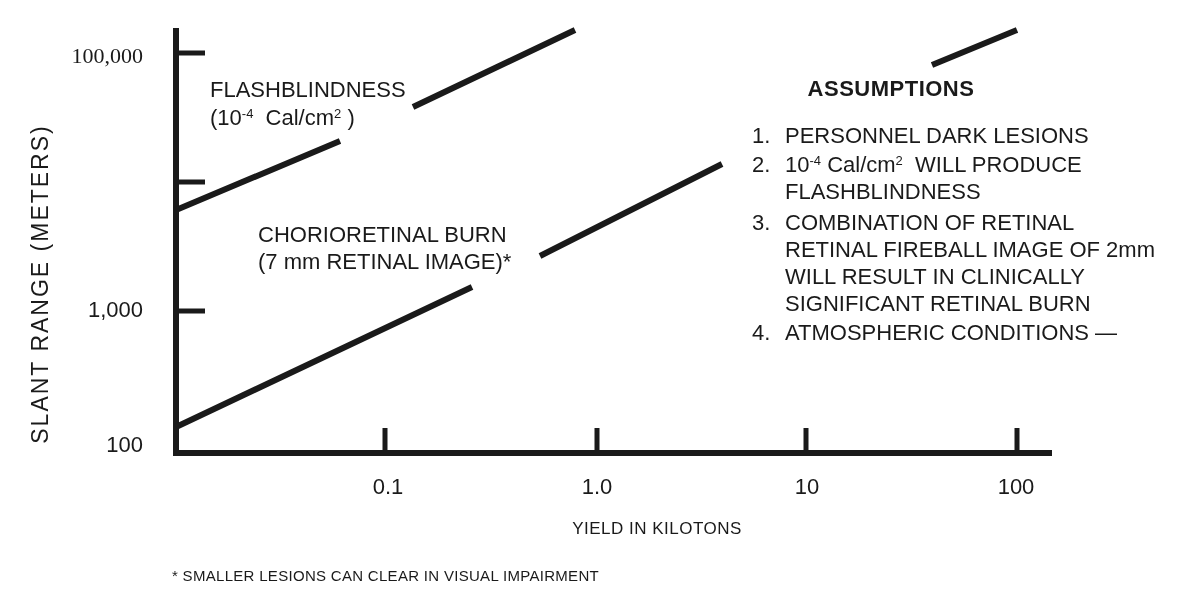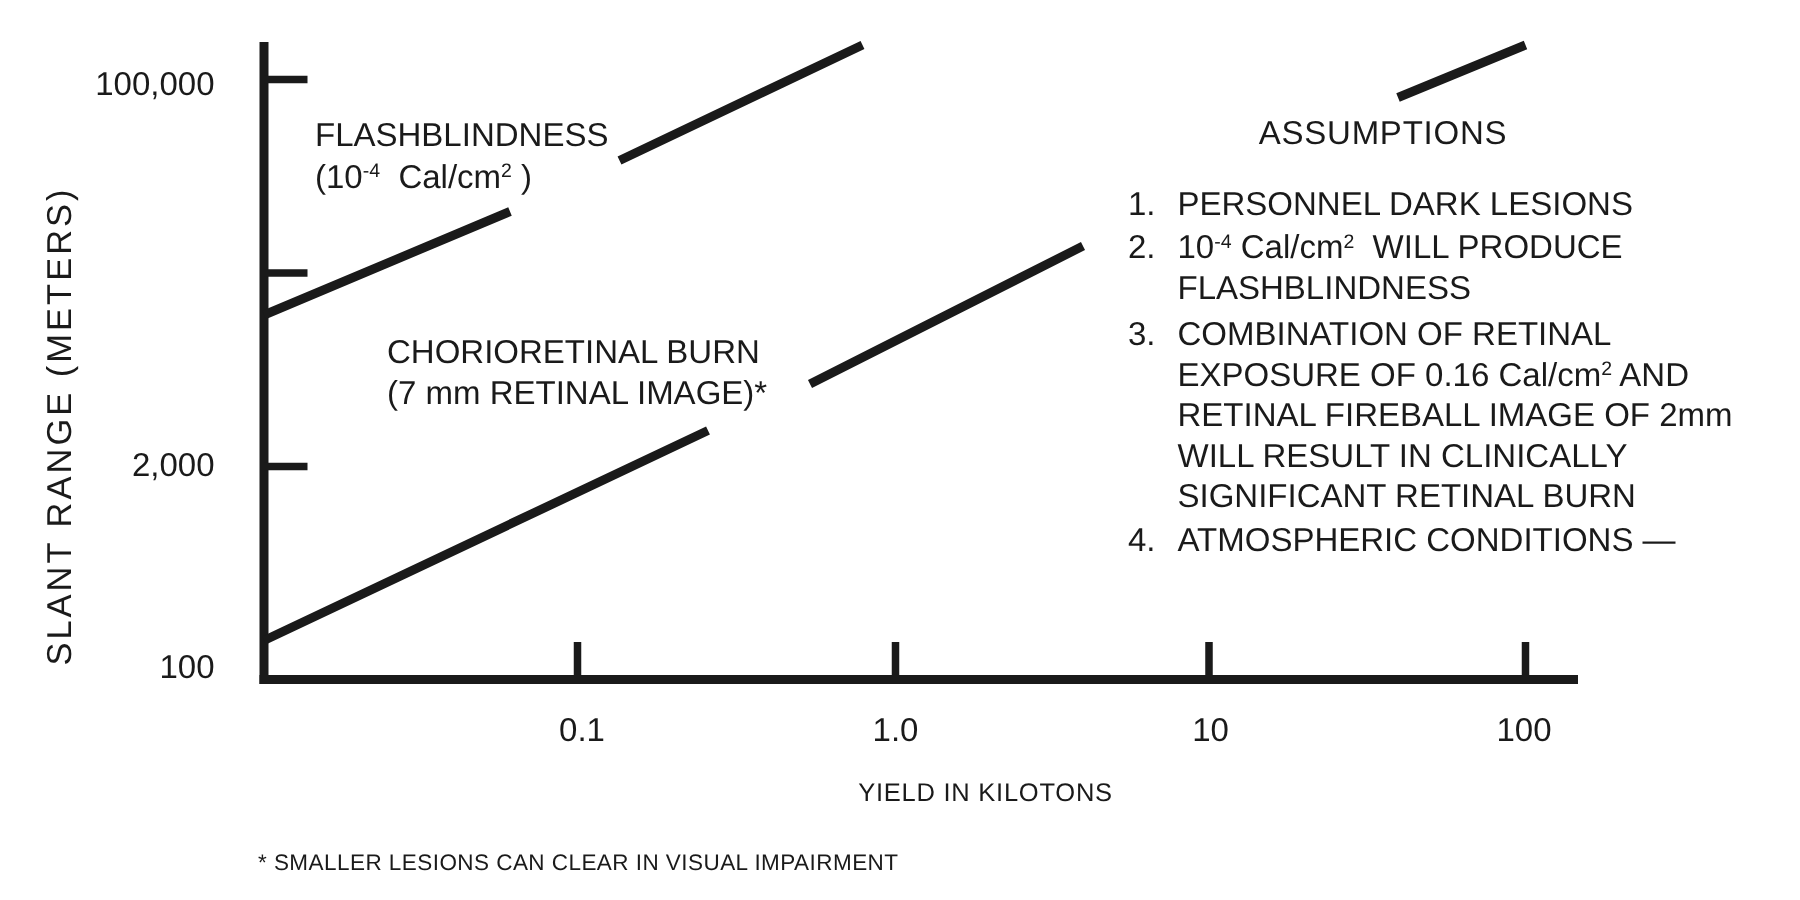--- a/index.html
+++ b/index.html
@@ -43,22 +43,22 @@
     <g stroke="#1a1a1a" fill="none" stroke-linecap="butt">
       <path d="M176,28 L176,456" stroke-width="6"></path>
       <path d="M173,453 L1052,453" stroke-width="6"></path>
       <path d="M176,53 H205 M176,182 H205 M176,311 H205" stroke-width="5"></path>
       <path d="M385,428 V450 M597,428 V450 M806,428 V450 M1017,428 V450" stroke-width="5"></path>
       <path d="M176,210 L340,141 M413,107 L575,30" stroke-width="6"></path>
       <path d="M176,427 L472,287 M540,256 L722,164 M932,65 L1017,30" stroke-width="6"></path>
     </g>
   </svg>
 
-  <div class="abs ylab" style="left:23px; top:42px;">100,000</div>
-  <div class="abs ylab" style="left:23px; top:296px;">2,000</div>
+  <div class="abs ylab" style="left:23px; top:42px;font-family:Liberation Serif, serif;">100,000</div>
+  <div class="abs ylab" style="left:23px; top:296px;">1,000</div>
   <div class="abs ylab" style="left:23px; top:431px;">100</div>
 
   <div class="abs ytitle" style="left:40px; top:284px;">SLANT RANGE (METERS)</div>
 
   <div class="abs xlab" style="left:388px; top:474px;">0.1</div>
   <div class="abs xlab" style="left:597px; top:474px;">1.0</div>
   <div class="abs xlab" style="left:807px; top:474px;">10</div>
   <div class="abs xlab" style="left:1016px; top:474px;">100</div>
 
   <div class="abs xtitle" style="left:657px; top:519px;">YIELD IN KILOTONS</div>
@@ -66,41 +66,40 @@
   <div class="abs curve-label flash-label" style="left:210px; top:76px;">
       <div class="tline">FLASHBLINDNESS</div>
       <div class="tline">(10<sup class="sp">-4</sup>  Cal/cm<sup class="sp">2</sup> )</div>
     </div>
 
   <div class="abs curve-label chorio-label" style="left:258px; top:221px;">
       <div class="tline">CHORIORETINAL BURN</div>
       <div class="tline">(7 mm RETINAL IMAGE)*</div>
     </div>
 
-  <div class="abs heading" style="left:922px; top:76px;">ASSUMPTIONS</div>
+  <div class="abs heading" style="left:891px; top:76px;font-weight:bold;">ASSUMPTIONS</div>
 
   <div id="assumptions-list" class="abs" style="left:752px; top:122px;">
       <div class="assume-item" style="margin-top: 0px;">
         <div class="num">1.</div>
         <div class="body">
           <div class="tline">PERSONNEL DARK LESIONS</div>
         </div>
       </div>
       <div class="assume-item" style="margin-top: 2px;">
         <div class="num">2.</div>
         <div class="body">
           <div class="tline">10<sup class="sp">-4</sup> Cal/cm<sup class="sp">2</sup>  WILL PRODUCE</div>
           <div class="tline">FLASHBLINDNESS</div>
         </div>
       </div>
       <div class="assume-item" style="margin-top: 4px;">
         <div class="num">3.</div>
         <div class="body">
           <div class="tline">COMBINATION OF RETINAL</div>
-          <div class="tline">EXPOSURE OF 0.16 Cal/cm<sup class="sp">2</sup> AND</div>
           <div class="tline">RETINAL FIREBALL IMAGE OF 2mm</div>
           <div class="tline">WILL RESULT IN CLINICALLY</div>
           <div class="tline">SIGNIFICANT RETINAL BURN</div>
         </div>
       </div>
       <div class="assume-item" style="margin-top: 2px;">
         <div class="num">4.</div>
         <div class="body">
           <div class="tline">ATMOSPHERIC CONDITIONS —</div>
         </div>

